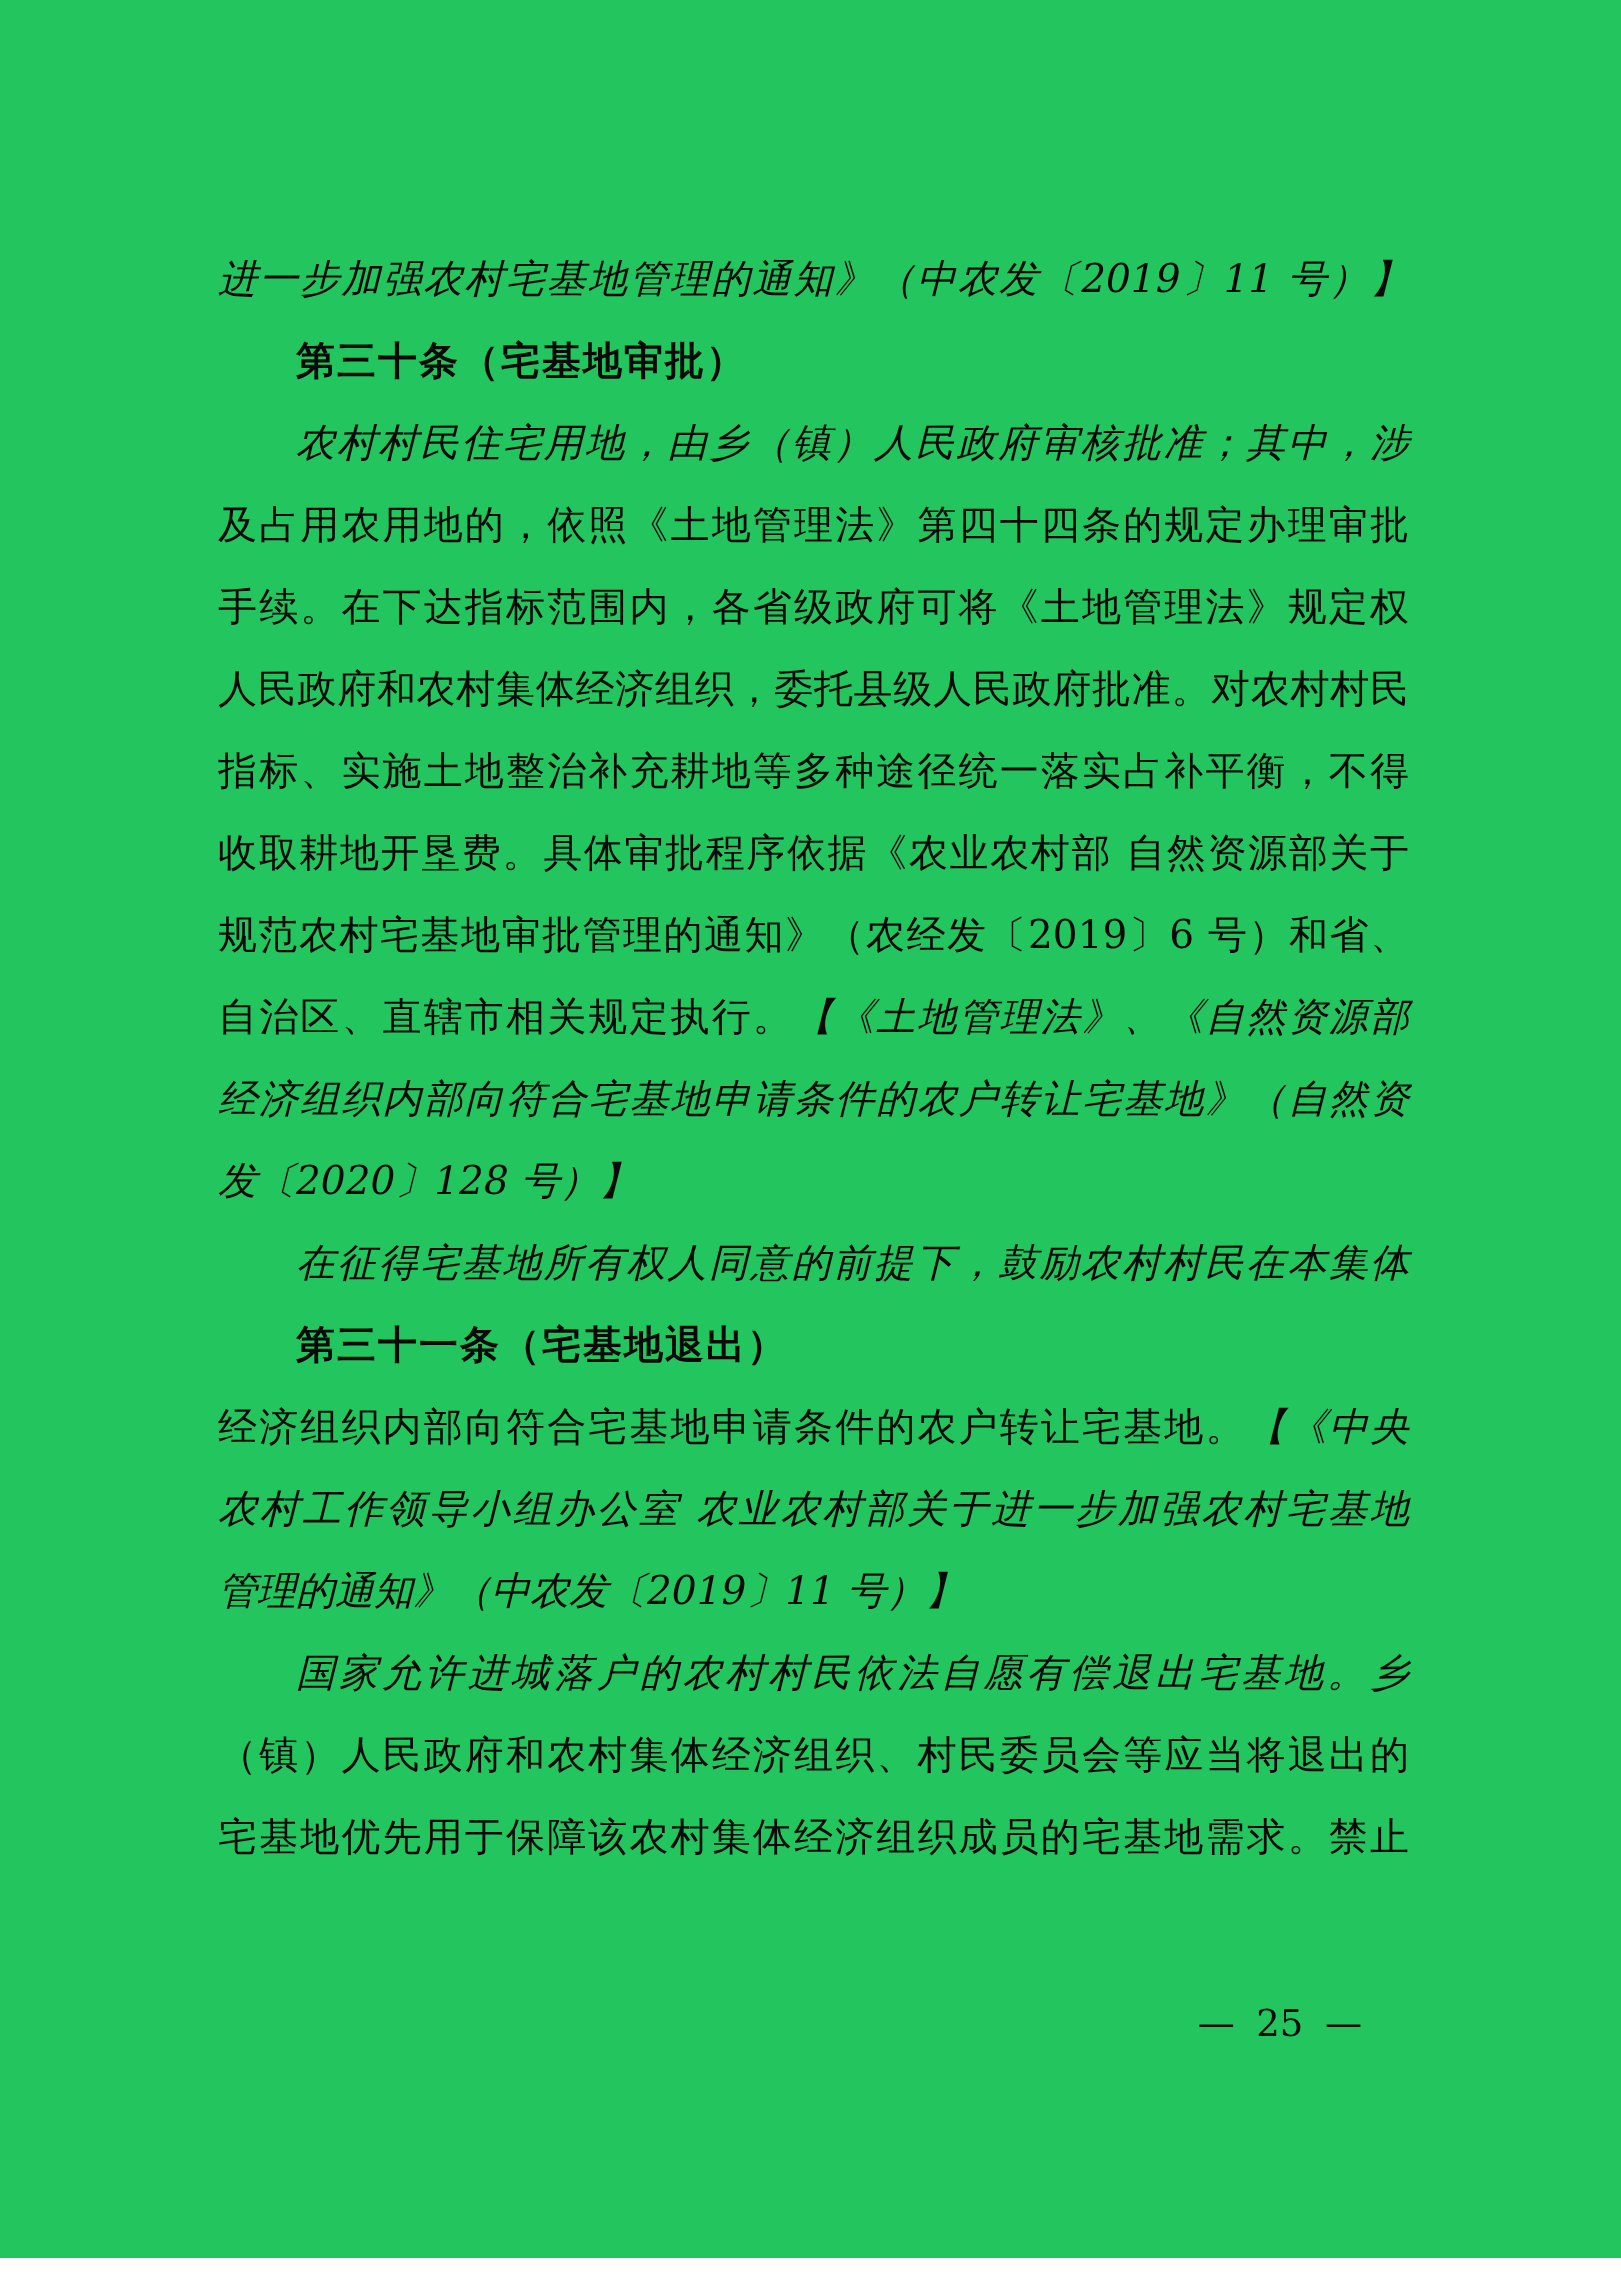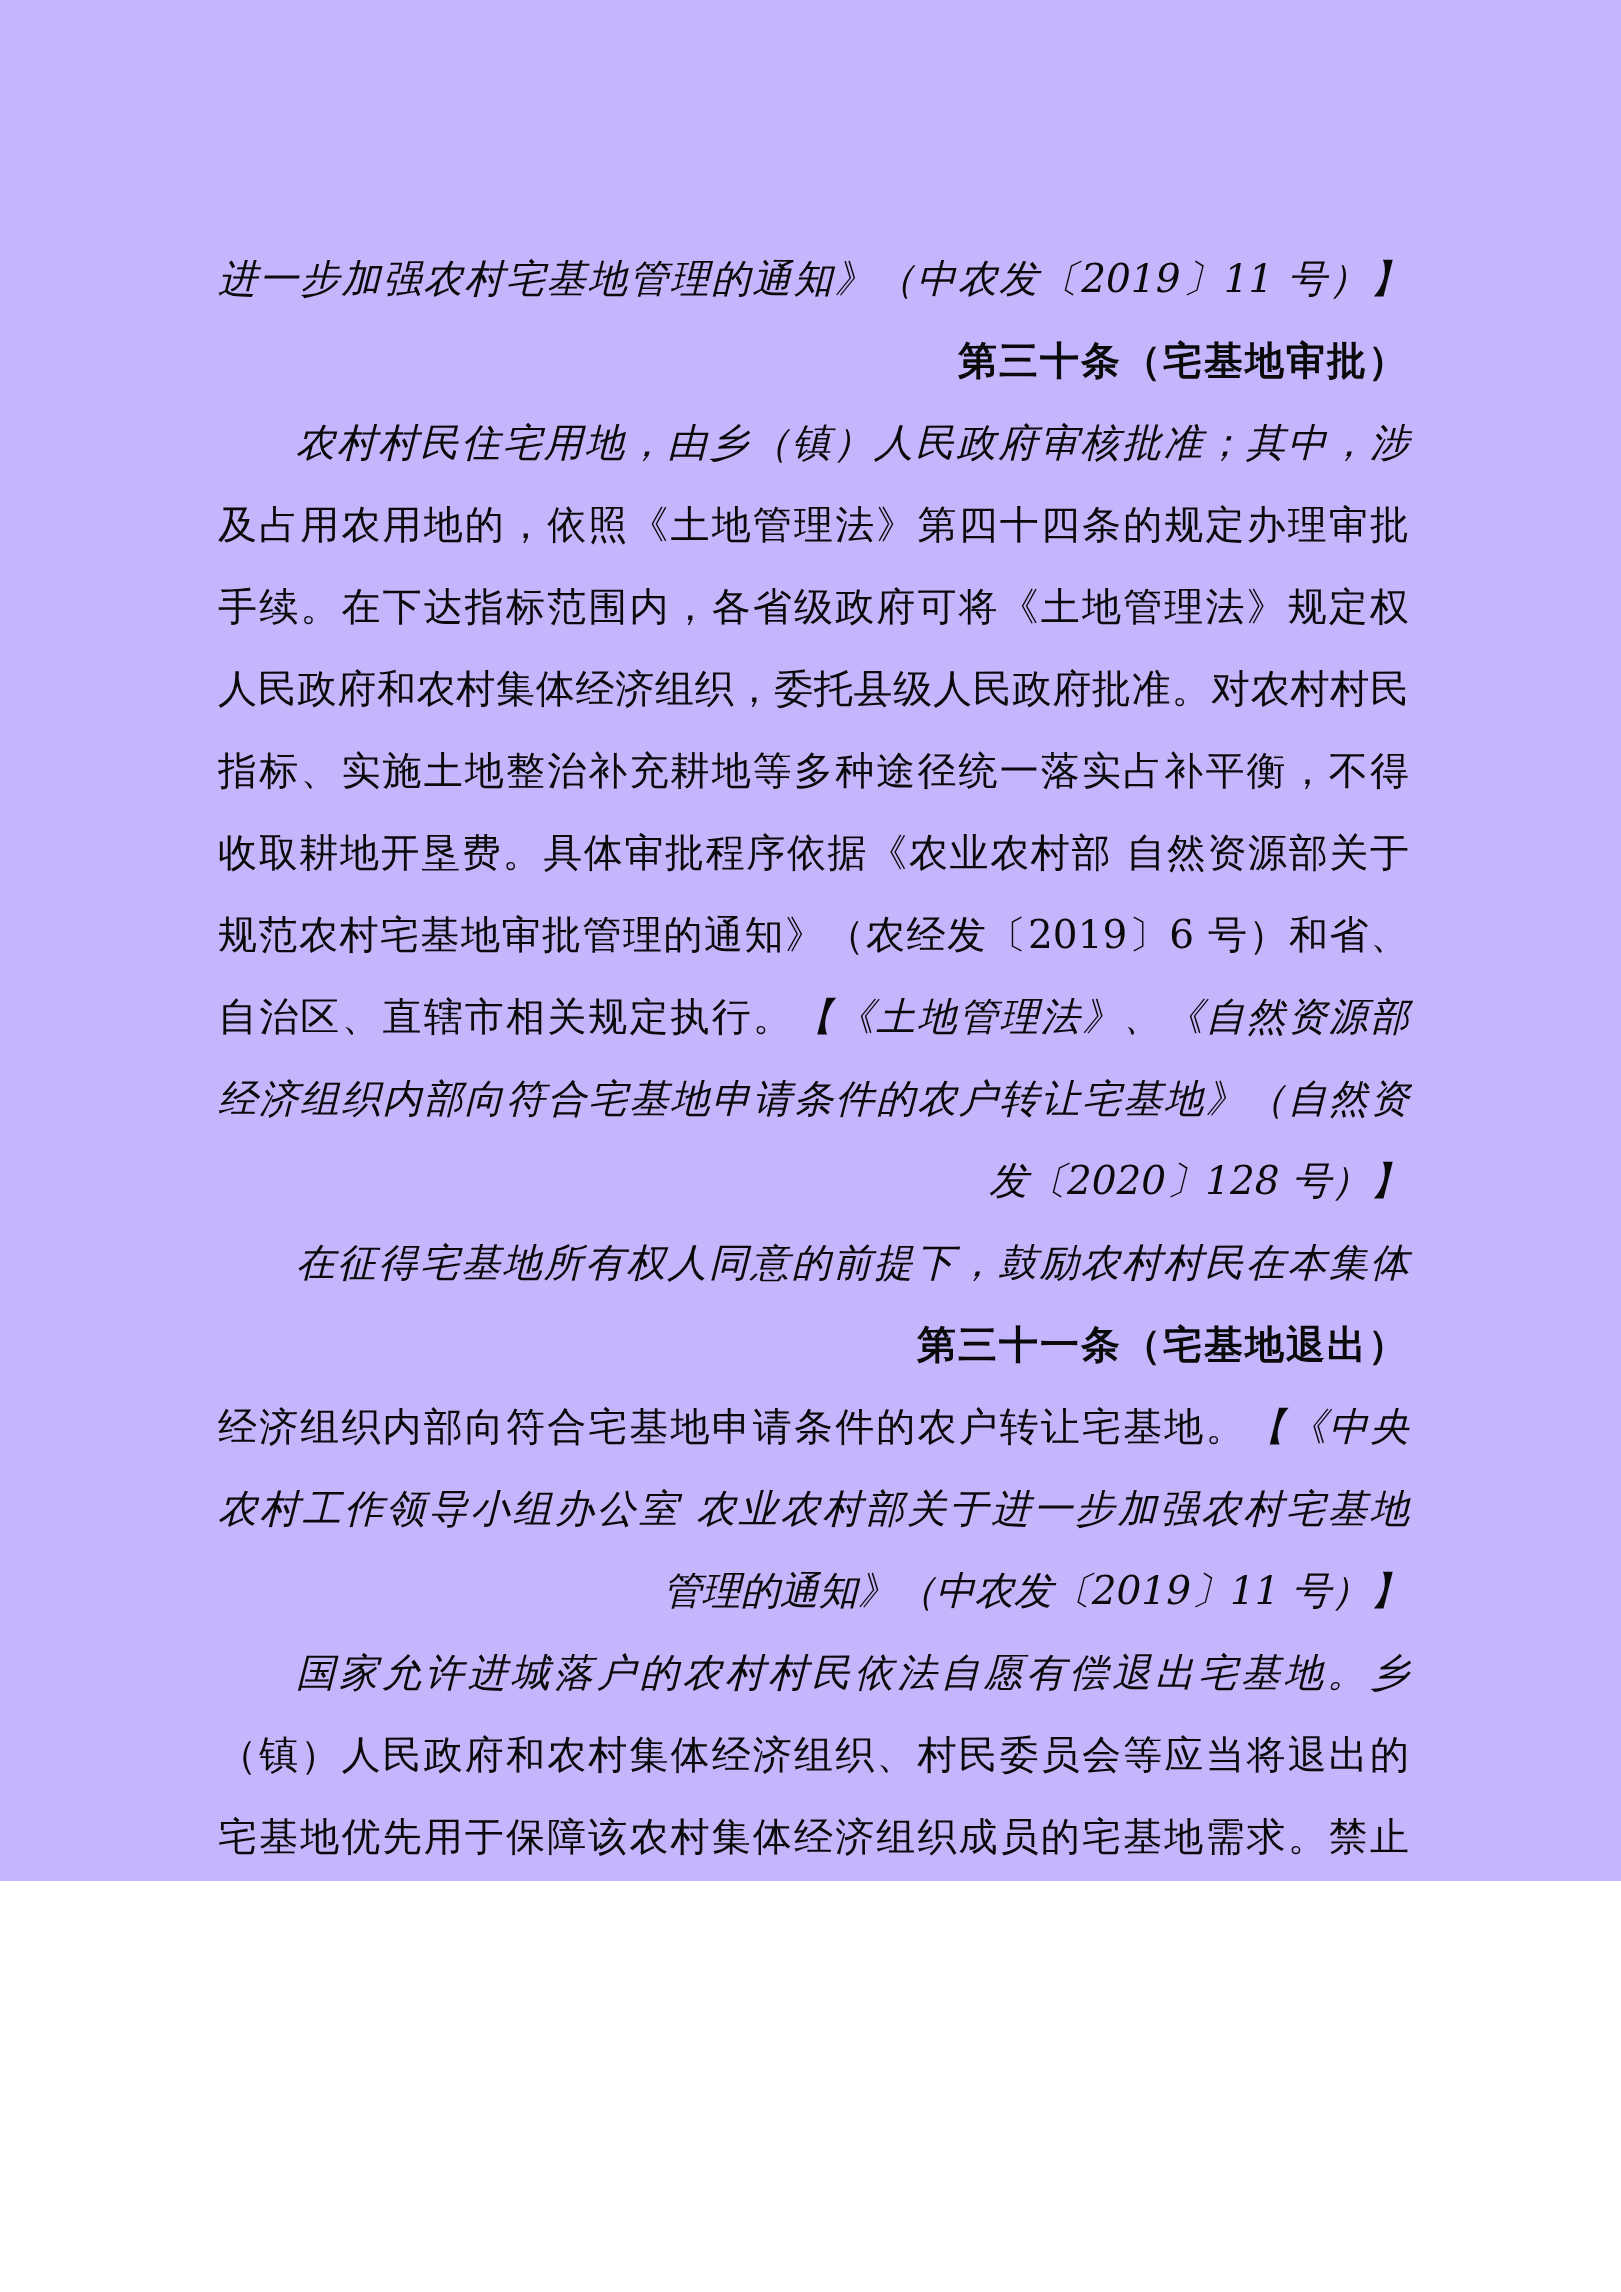--- a/index.html
+++ b/index.html
@@ -3,37 +3,37 @@
 <meta charset="utf-8">
 <style>
   html, body {
     margin: 0;
     padding: 0;
     background: #ffffff;
   }
   .page {
     position: relative;
     width: 1621px;
-    height: 1881px;
-    background: #c4b5fd;
+    height: 2258px;
+    background: #22c55e;
     overflow: hidden;
     font-family: "DejaVu Serif", "Liberation Serif", serif;
     color: #0a0a0a;
   }
   .content {
     position: absolute;
     left: 218px;
     top: 238px;
     width: 1191px;
   }
   .line {
     height: 82px;
     line-height: 82px;
     font-size: 39px;
-    text-align: right;
+    text-align: left;
   }
   .j {
     text-align: justify;
     text-align-last: justify;
     text-justify: inter-character;
   }
   .indent {
     padding-left: 78px;
     font-style: italic;
   }

